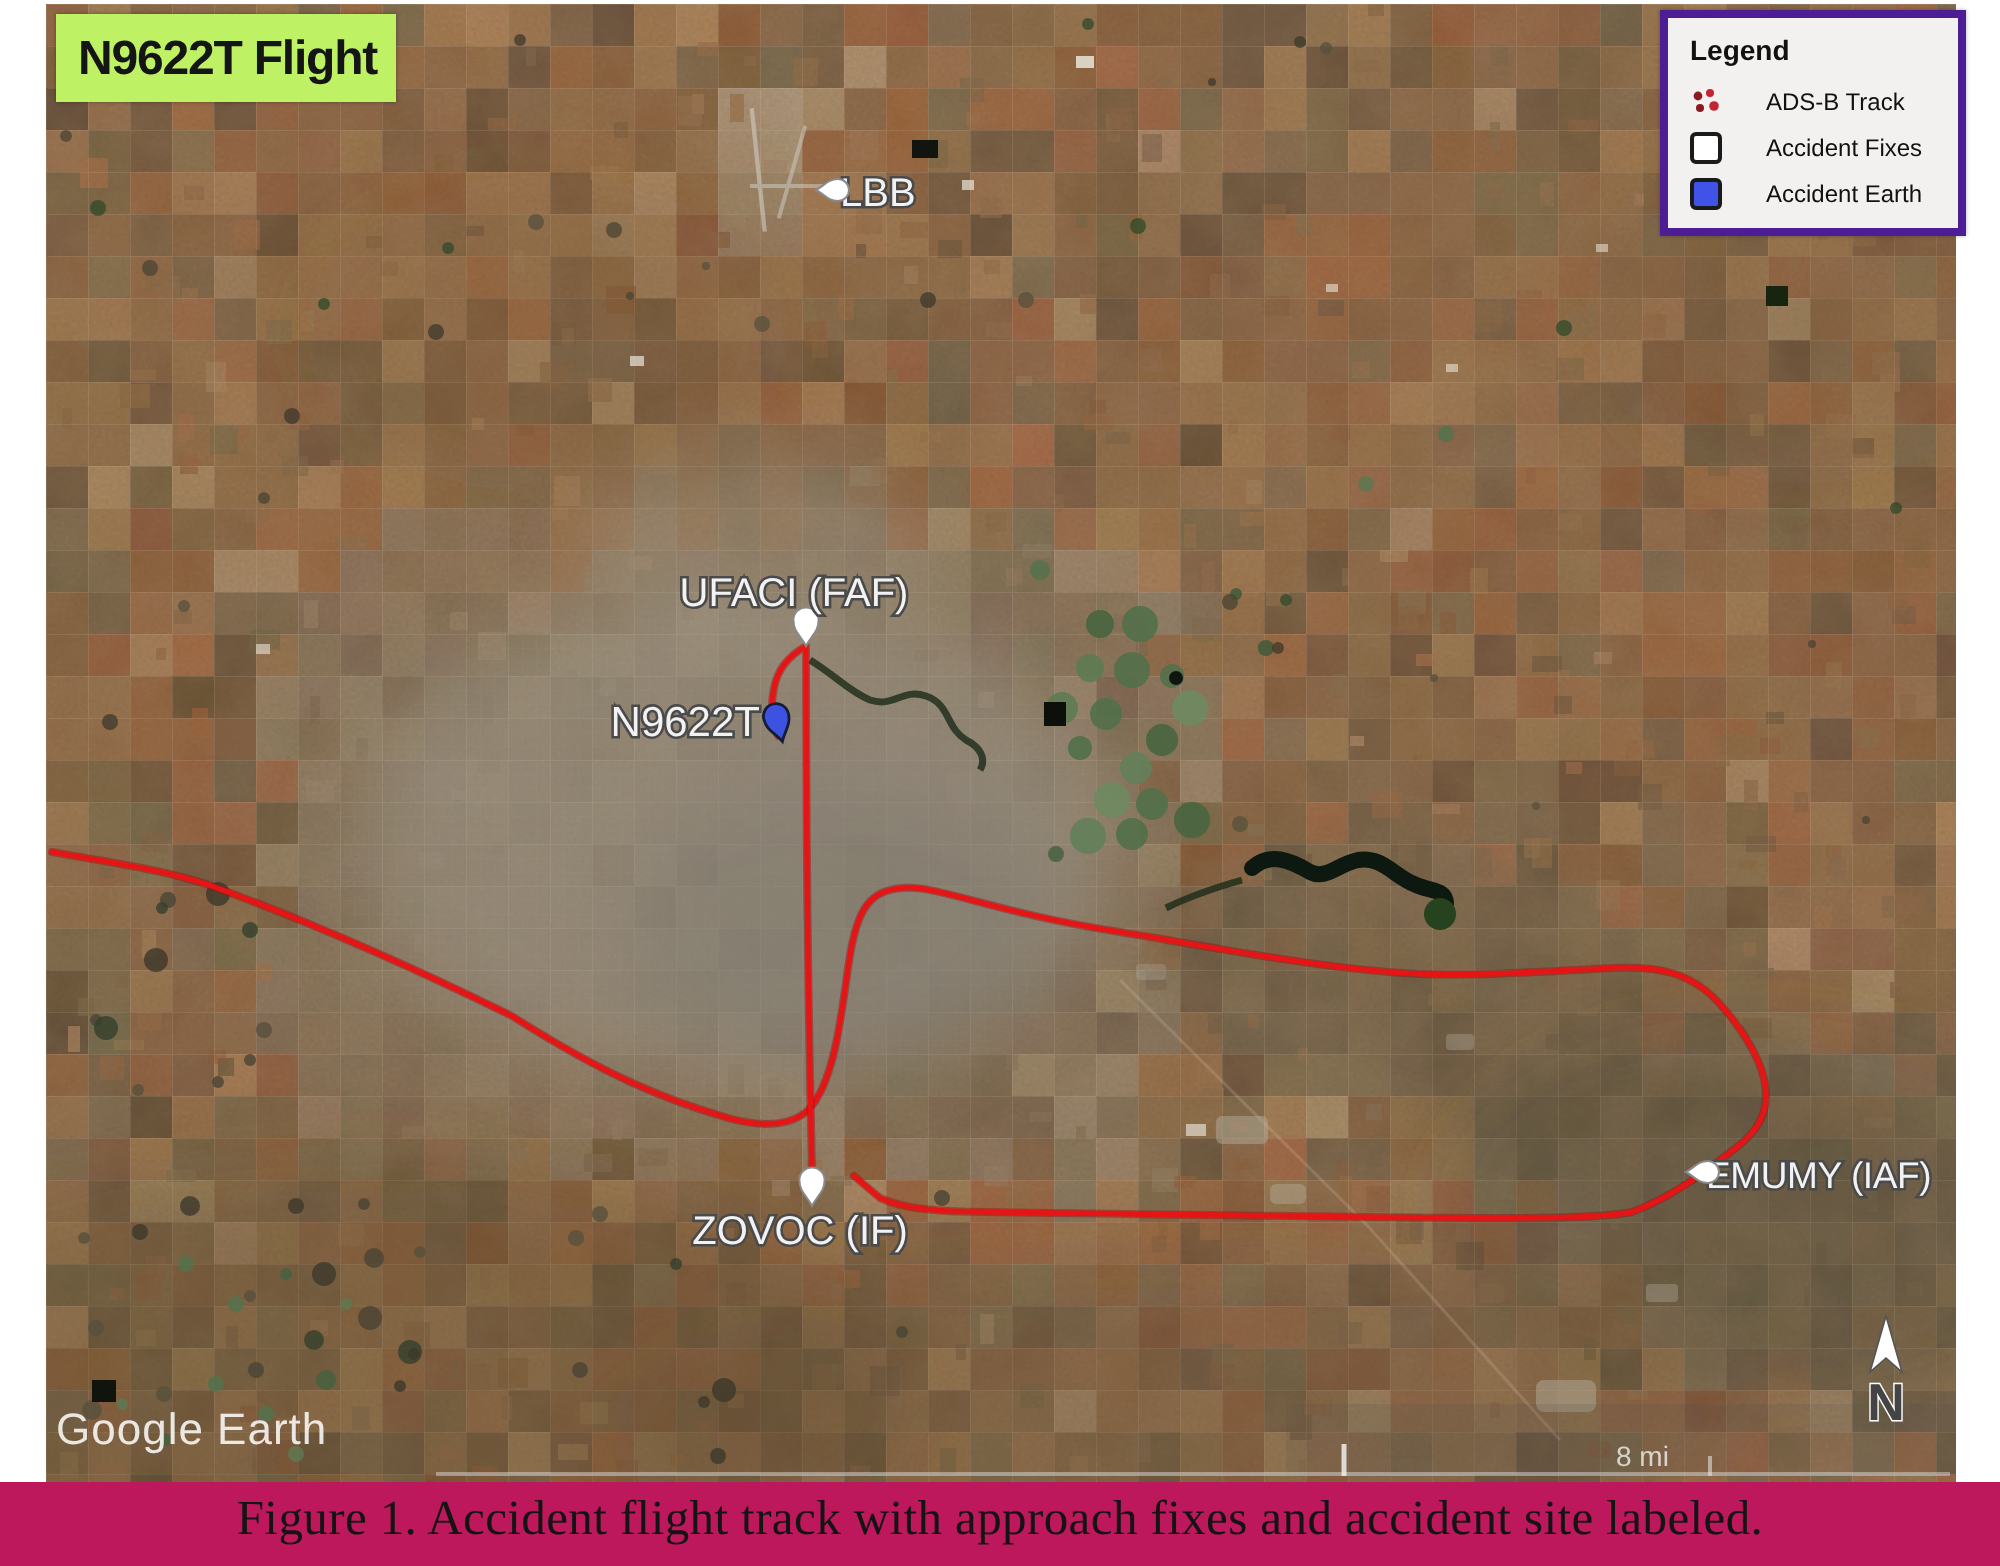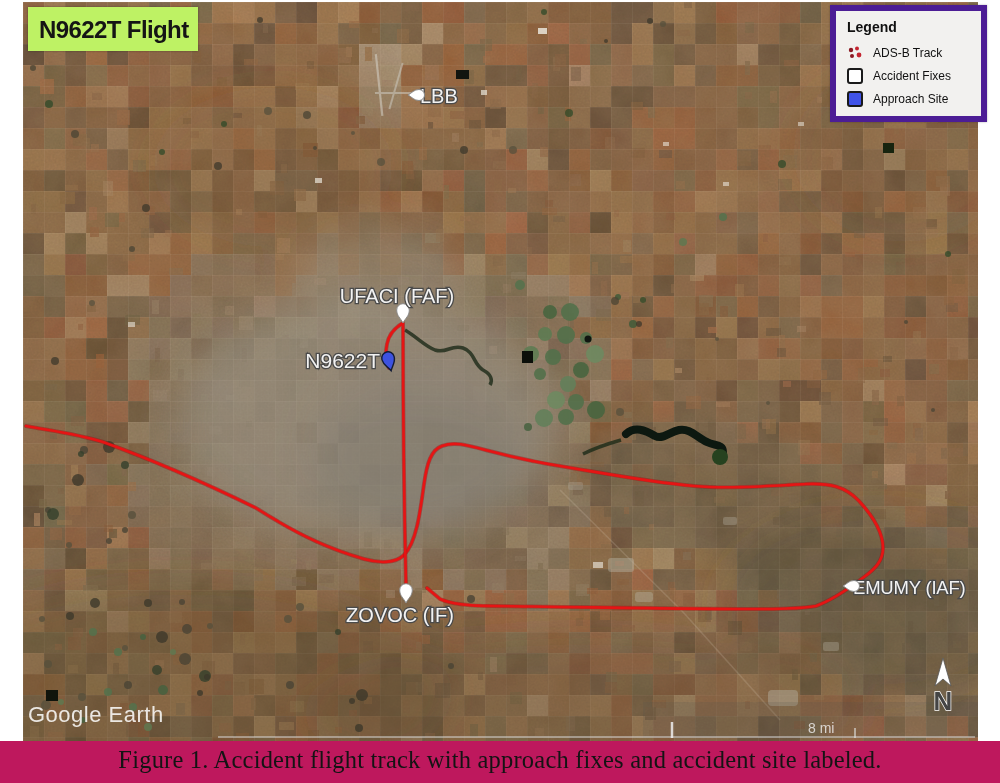--- a/index.html
+++ b/index.html
@@ -1,22 +1,22 @@
 <!DOCTYPE html>
 <html><head>
 <meta charset="utf-8">
 <style>
 html,body{margin:0;padding:0;background:#ffffff;width:1000px;height:783px;overflow:hidden;}
 body{font-family:"Liberation Sans",sans-serif;position:relative;}
 #map{position:absolute;left:23px;top:2px;width:955px;height:739px;overflow:hidden;}
 #title{position:absolute;left:28px;top:7px;width:170px;height:44px;background:#bef264;box-shadow:0 0 2px rgba(0,0,0,0.35);}
 #title span{display:block;margin:9px 0 0 11px;font-size:24px;font-weight:bold;color:#151515;white-space:nowrap;letter-spacing:-0.6px;}
-#legend{position:absolute;left:830px;top:5px;width:145px;height:105px;background:#f2f1ef;border:6px solid #4c1d95;box-shadow:0 0 2px rgba(0,0,0,0.3);}
+#legend{position:absolute;left:830px;top:5px;width:145px;height:105px;background:#f2f1ef;border:4px solid #4c1d95;box-shadow:0 0 2px rgba(0,0,0,0.3);}
 #legend .t{font-size:14px;font-weight:bold;color:#111;margin:8px 0 6px 11px;}
-#legend .row{display:flex;align-items:center;height:23px;margin-left:11px;}
+#legend .row{display:flex;align-items:center;height:23px;margin-left:11px;gap:12px;}
 #legend .row .ic{width:16px;height:16px;margin-right:10px;position:relative;flex:none;}
 #legend .row .tx{font-size:12px;color:#111;}
 #caption{position:absolute;left:0;top:741px;width:1000px;height:52px;background:#be185d;}
 #caption div{text-align:center;font-family:"Liberation Serif",serif;font-size:24.5px;color:#141414;margin-top:5px;letter-spacing:0.2px;}
 .sq{width:12px;height:12px;border:2px solid #1a1a1a;border-radius:3px;}
 </style>
 </head>
 <body>
 
 <div id="map">
@@ -2290,19 +2290,19 @@
 <span class="ic">
         <span class="sq" style="background:#ffffff;display:block"></span>
       </span>
 <span class="tx">Accident Fixes</span>
 </div>
 
 <div class="row">
 <span class="ic">
         <span class="sq" style="background:#4053e8;display:block"></span>
       </span>
-<span class="tx">Approach Site</span>
+<span class="tx">Accident Earth</span>
 </div>
 </div>
 
 <div id="caption">
     <div>Figure 1. Accident flight track with approach fixes and accident site labeled.</div>
   </div>
 
 </body></html>

